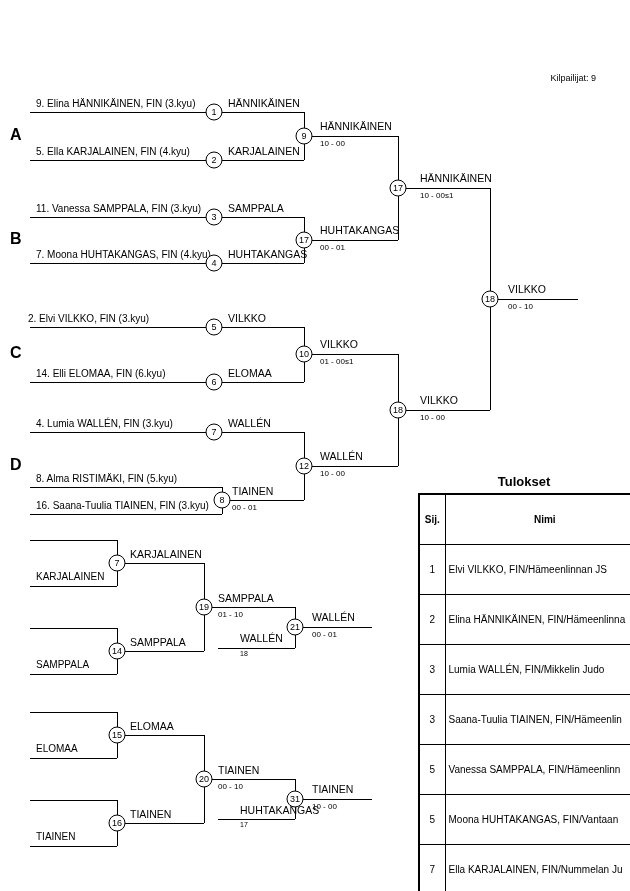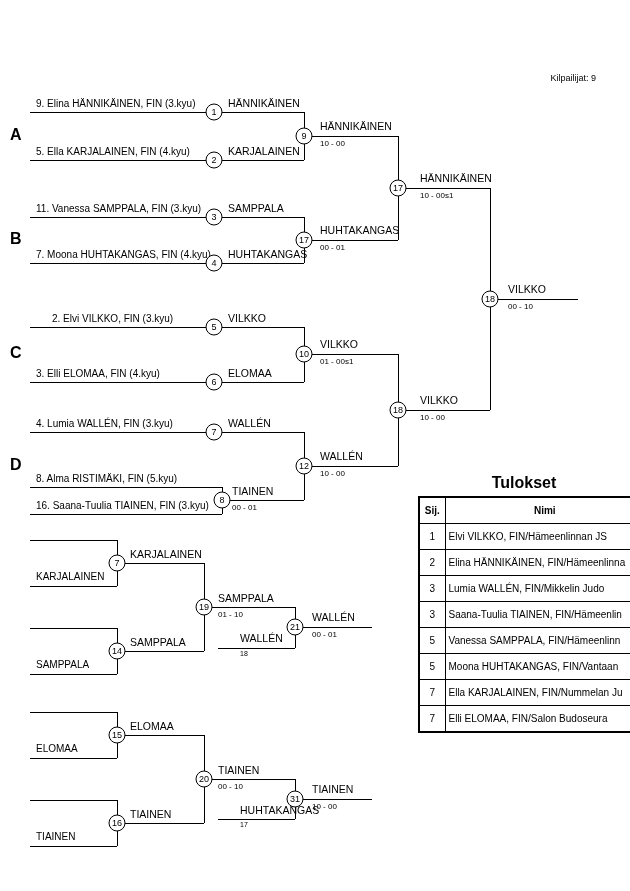--- a/index.html
+++ b/index.html
@@ -10,23 +10,23 @@
   .grp{position:absolute;left:10px;font-size:16px;font-weight:bold;}
   .hline{position:absolute;height:0;border-top:1px solid #000;}
   .vline{position:absolute;width:0;border-left:1px solid #000;}
   .circle{position:absolute;width:15px;height:15px;border:1px solid #000;border-radius:50%;background:#fff;
           font-size:9px;line-height:15px;text-align:center;transform:translate(-50%,-50%);z-index:3;}
   .pname{position:absolute;font-size:10px;white-space:nowrap;z-index:2;}
   .wname{position:absolute;font-size:10.5px;white-space:nowrap;z-index:2;}
   .score{position:absolute;font-size:8px;white-space:nowrap;z-index:2;}
   .ref{position:absolute;font-size:7px;white-space:nowrap;z-index:2;}
   .results{position:absolute;left:418px;top:474px;width:230px;}
-  .res-title{width:212px;text-align:center;font-size:16px;font-weight:bold;}
+  .res-title{width:212px;text-align:center;font-size:13px;font-weight:bold;}
   .res-table{border-collapse:collapse;border:2px solid #000;margin-top:4px;table-layout:fixed;width:228px;}
-  .res-table th,.res-table td{border:1px solid #000;font-size:10px;height:17px;padding:4px 3px;white-space:nowrap;}
+  .res-table th,.res-table td{border:1px solid #000;font-size:10px;height:17px;padding:16px 3px;white-space:nowrap;}
   .res-table th{font-weight:bold;text-align:center;}
   .col-sij{width:26px;}
   td.sij{text-align:center;}
   td.nimi{text-align:left;overflow:visible;}
 </style>
 </head>
 <body>
 
 <div class="page">
 
@@ -112,22 +112,22 @@
   <div class="circle" style="left:204px;top:607px">19</div>
   <div class="circle" style="left:204px;top:779px">20</div>
   <div class="circle" style="left:295px;top:627px">21</div>
   <div class="circle" style="left:295px;top:799px">31</div>
   <div class="circle" style="left:490px;top:299px">18</div>
 
   <div class="pname" style="left:36px;top:98px">9. Elina HÄNNIKÄINEN, FIN (3.kyu)</div>
   <div class="pname" style="left:36px;top:146px">5. Ella KARJALAINEN, FIN (4.kyu)</div>
   <div class="pname" style="left:36px;top:203px">11. Vanessa SAMPPALA, FIN (3.kyu)</div>
   <div class="pname" style="left:36px;top:249px">7. Moona HUHTAKANGAS, FIN (4.kyu)</div>
-  <div class="pname" style="left:52px;top:313px">2. Elvi VILKKO, FIN (3.kyu)</div>
-  <div class="pname" style="left:36px;top:368px">3. Elli ELOMAA, FIN (4.kyu)</div>
+  <div class="pname" style="left:28px;top:313px">2. Elvi VILKKO, FIN (3.kyu)</div>
+  <div class="pname" style="left:36px;top:368px">14. Elli ELOMAA, FIN (6.kyu)</div>
   <div class="pname" style="left:36px;top:418px">4. Lumia WALLÉN, FIN (3.kyu)</div>
   <div class="pname" style="left:36px;top:473px">8. Alma RISTIMÄKI, FIN (5.kyu)</div>
   <div class="pname" style="left:36px;top:500px">16. Saana-Tuulia TIAINEN, FIN (3.kyu)</div>
 
   <div class="wname" style="left:228px;top:97px">HÄNNIKÄINEN</div>
   <div class="wname" style="left:228px;top:145px">KARJALAINEN</div>
   <div class="wname" style="left:228px;top:202px">SAMPPALA</div>
   <div class="wname" style="left:228px;top:248px">HUHTAKANGAS</div>
   <div class="wname" style="left:228px;top:312px">VILKKO</div>
   <div class="wname" style="left:228px;top:367px">ELOMAA</div>

